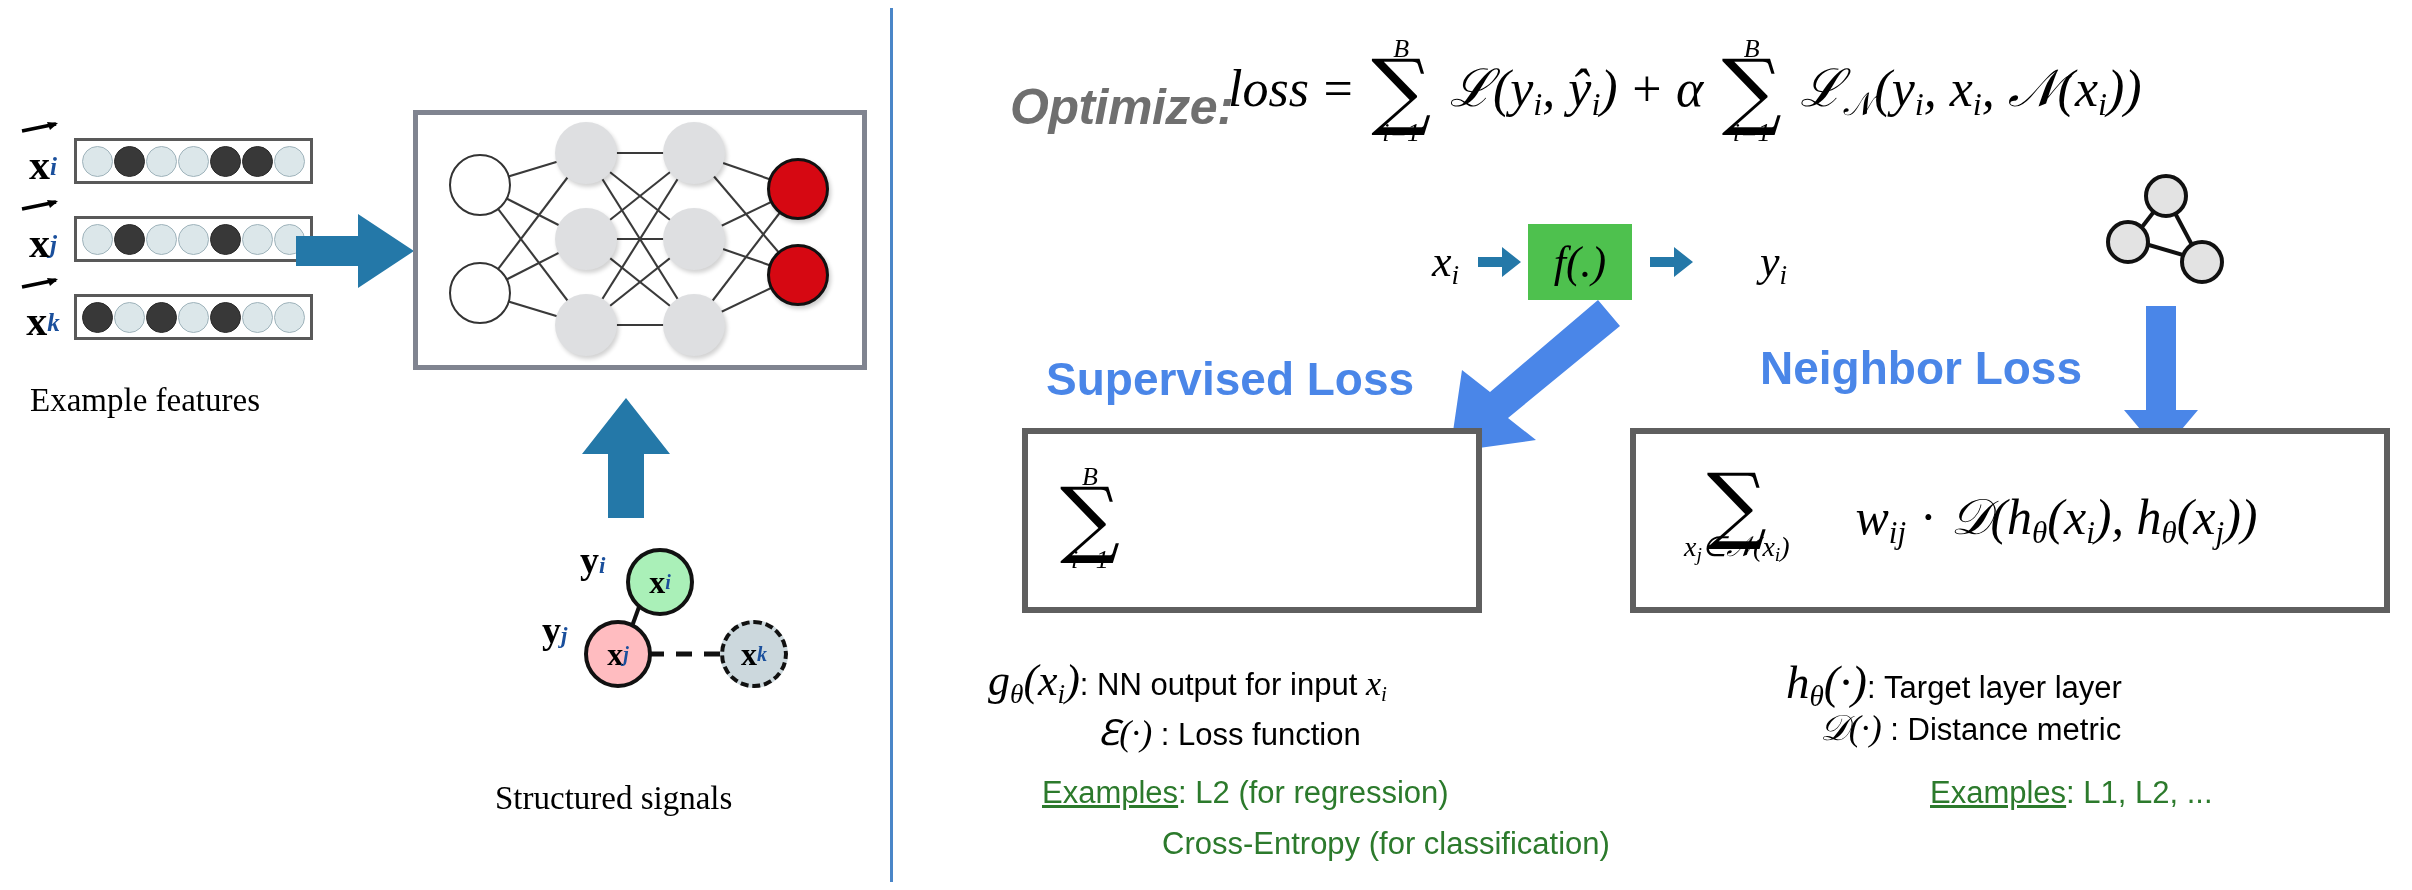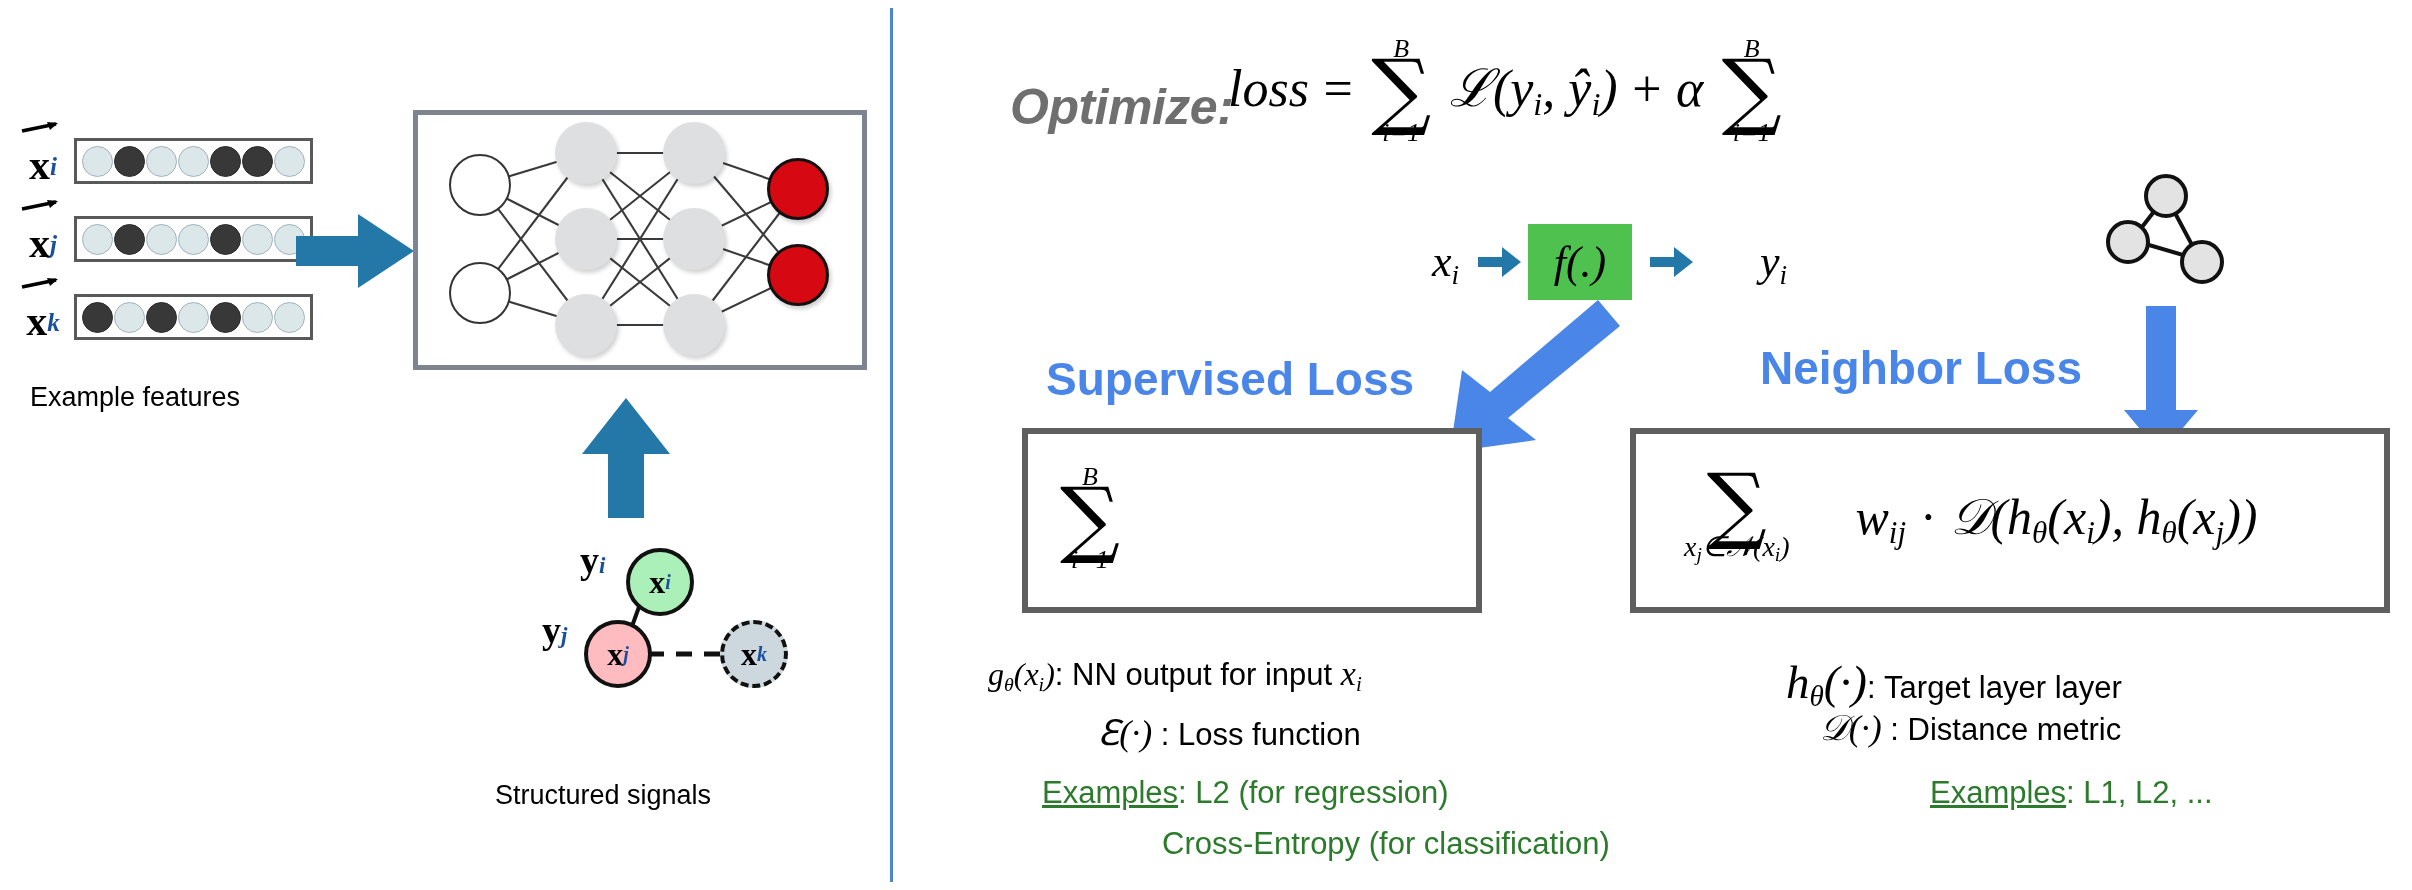--- a/index.html
+++ b/index.html
@@ -30,22 +30,22 @@
   .veclabel .idx{font-size:25px;color:#1a4f9c;font-style:italic;}
   .vecbox{
     box-sizing:border-box;border:3px solid #595959;background:#fff;
     height:46px;display:flex;align-items:center;padding:0 5px;gap:1px;
   }
   .cell{width:31px;height:31px;border-radius:50%;box-sizing:border-box;}
   .cell.on{background:#383838;border:1px solid #2a2a2a;}
   .cell.off{background:#dce7ea;border:1.5px solid #9fb3bb;}
 
   .caption{
-    position:absolute;font-size:27px;color:#000;white-space:nowrap;
-    font-family:Liberation Sans, sans-serif;
+    position:absolute;font-size:33px;color:#000;white-space:nowrap;
+    font-family:Liberation Serif, serif;
   }
 
   
   .bluearrow{position:absolute;}
 
   
   #nnbox{
     left:413px;top:110px;width:454px;height:260px;
     box-sizing:border-box;border:5px solid #808490;background:#fff;
   }
@@ -263,20 +263,21 @@
     <span class="lim bot">i=1</span>
   </span>
   <span class="cal">ℒ(<span class="math">y</span><span class="sub">i</span>, <span class="math">ŷ</span><span class="sub">i</span>)</span>
   <span class="mathup">+</span>
   <span class="math">α</span>
   <span class="bigsum">
     <span class="lim top">B</span>
     <span class="sig">∑</span>
     <span class="lim bot">i=1</span>
   </span>
+  <span class="cal">ℒ<span class="sub" style="font-style:normal;">𝒩</span>(<span class="math">y</span><span class="sub">i</span>, <span class="math">x</span><span class="sub">i</span>, 𝒩(<span class="math">x</span><span class="sub">i</span>))</span>
 </div>
 
 <div class="abs math" id="xi-in">
   <span>x</span><span class="sub">i</span>
 </div>
 <svg class="bluearrow" style="left:1478px;top:246px;width:44px;height:32px;" viewBox="0 0 44 32">
   <polygon points="0,11 24,11 24,1 43,16 24,31 24,21 0,21" fill="#2478a8"></polygon>
 </svg>
 <div class="abs" id="fbox">
   <span>f(.)</span>
@@ -311,21 +312,21 @@
   <div style="font-size:50px;padding-left:28px;white-space:nowrap;">
     <span class="bigsum">
       <span class="lim top">B</span>
       <span class="sig">∑</span>
       <span class="lim bot">i=1</span>
     </span>
   </div>
 </div>
 
 <div class="legend" style="left:988px;top:655px;">
-  <span class="math" style="font-size:32px;">g<span class="sub">θ</span>(x<span class="sub">i</span>)</span><span>: NN output for input </span><span class="math" style="font-size:34px;"></span><span class="math" style="font-size:34px;">x<span class="sub">i</span></span>
+  <span class="math" style="font-size:44px;">g<span class="sub">θ</span>(x<span class="sub">i</span>)</span><span>: NN output for input </span><span class="math" style="font-size:34px;"></span><span class="math" style="font-size:34px;">x<span class="sub">i</span></span>
 </div>
 <div class="legend" style="left:1098px;top:707px;">
   <span class="cal" style="font-size:36px;">ℇ(·)</span><span> : Loss function</span>
 </div>
 <div class="legend green" style="left:1042px;top:775px;">
   <span class="u">Examples</span><span>: L2 (for regression)</span>
 </div>
 <div class="legend green" style="left:1162px;top:826px;">Cross-Entropy (for classification)</div>
 
 <div class="losshead" style="left:1760px;top:341px;">Neighbor Loss</div>

